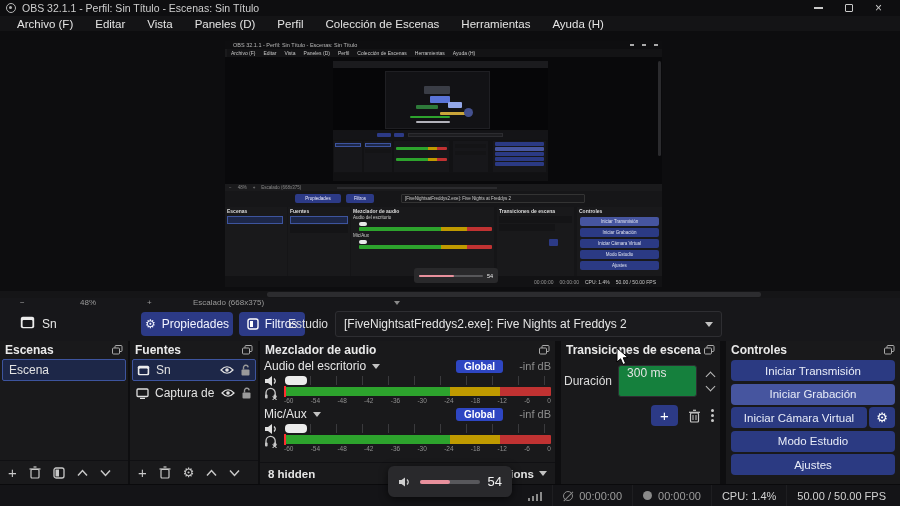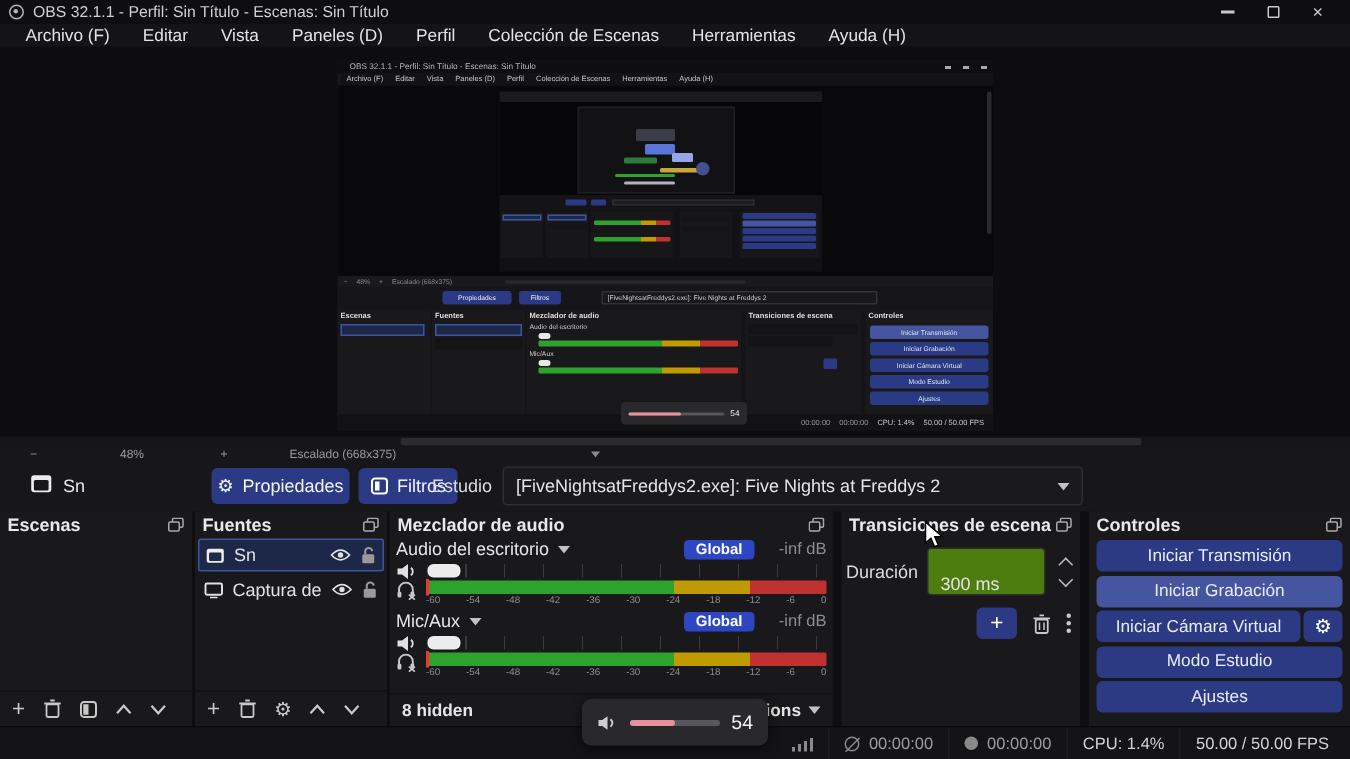--- a/index.html
+++ b/index.html
@@ -146,22 +146,22 @@
             padding:0 8px;border-top:1px solid #101013;}
   .hidden-lbl{font-weight:bold;color:#e4e4e4;font-size:11.5px;}
   .opts{margin-left:auto;display:flex;align-items:center;gap:5px;font-weight:bold;color:#e4e4e4;font-size:11.5px;}
 
   
   .t-combo{margin:4px 3px 0 3px;height:23px;background:#1a1a1d;border:1px solid #2e2e32;border-radius:3px;
            display:flex;align-items:center;padding:0 8px;color:#e4e4e4;}
   .t-combo .arrow{margin-left:auto;}
   .dur-row{display:flex;align-items:center;margin:7px 3px 0 3px;gap:6px;}
   .dur-lbl{color:#dcdcdc;}
-  .spin{flex:1;height:32px;background:#4d7c0f;border:1px solid #2e2e32;border-radius:3px;
-        display:flex;align-items:flex-end;padding:0 8px;color:#e4e4e4;}
+  .spin{flex:1;height:32px;background:#15803d;border:1px solid #2e2e32;border-radius:3px;
+        display:flex;align-items:flex-start;padding:0 8px;color:#e4e4e4;}
   .spin-arrows{display:flex;flex-direction:column;gap:3px;align-items:center;width:14px;}
   .chev{width:7px;height:7px;border-left:1.5px solid #bbb;border-top:1.5px solid #bbb;}
   .chev.up{transform:rotate(45deg);} .chev.dn{transform:rotate(225deg);}
   .t-btnrow{display:flex;align-items:center;justify-content:flex-end;gap:10px;margin:8px 6px 0 0;}
   .t-add{width:27px;height:21px;background:#2c3a86;border-radius:4px;color:#fff;font-size:15px;
          display:flex;align-items:center;justify-content:center;}
   .dots{display:flex;flex-direction:column;gap:2px;}
   .dots i{width:3px;height:3px;background:#c8c8c8;border-radius:50%;display:block;}
 
   
@@ -391,20 +391,23 @@
 
   <div class="docks">
 
     <div class="dock d-escenas">
       <div class="dock-head">
         <span>Escenas</span>
         <svg class="popout" width="11" height="10">
           <rect x="3" y="0.5" width="7" height="6" rx="1" fill="none" stroke="#aaa"></rect>
           <rect x="0.5" y="3" width="7" height="6" rx="1" fill="#19191b" stroke="#aaa"></rect>
         </svg>
+      </div>
+      <div class="list-item sel">
+        <span>Escena</span>
       </div>
       <div class="dock-foot">
         <span class="ficon" style="font-size:15px;">+</span>
         <svg class="ficon" width="12" height="13">
           <rect x="2" y="3.5" width="8" height="8.5" rx="1" fill="none" stroke="#c8c8c8" stroke-width="1.2"></rect>
           <line x1="0.5" y1="3" x2="11.5" y2="3" stroke="#c8c8c8" stroke-width="1.2"></line>
           <line x1="4.5" y1="1" x2="7.5" y2="1" stroke="#c8c8c8" stroke-width="1.2"></line>
         </svg>
         <svg class="ficon" width="12" height="12">
           <rect x="1" y="1" width="10" height="10" rx="2" fill="none" stroke="#c8c8c8" stroke-width="1.3"></rect>

